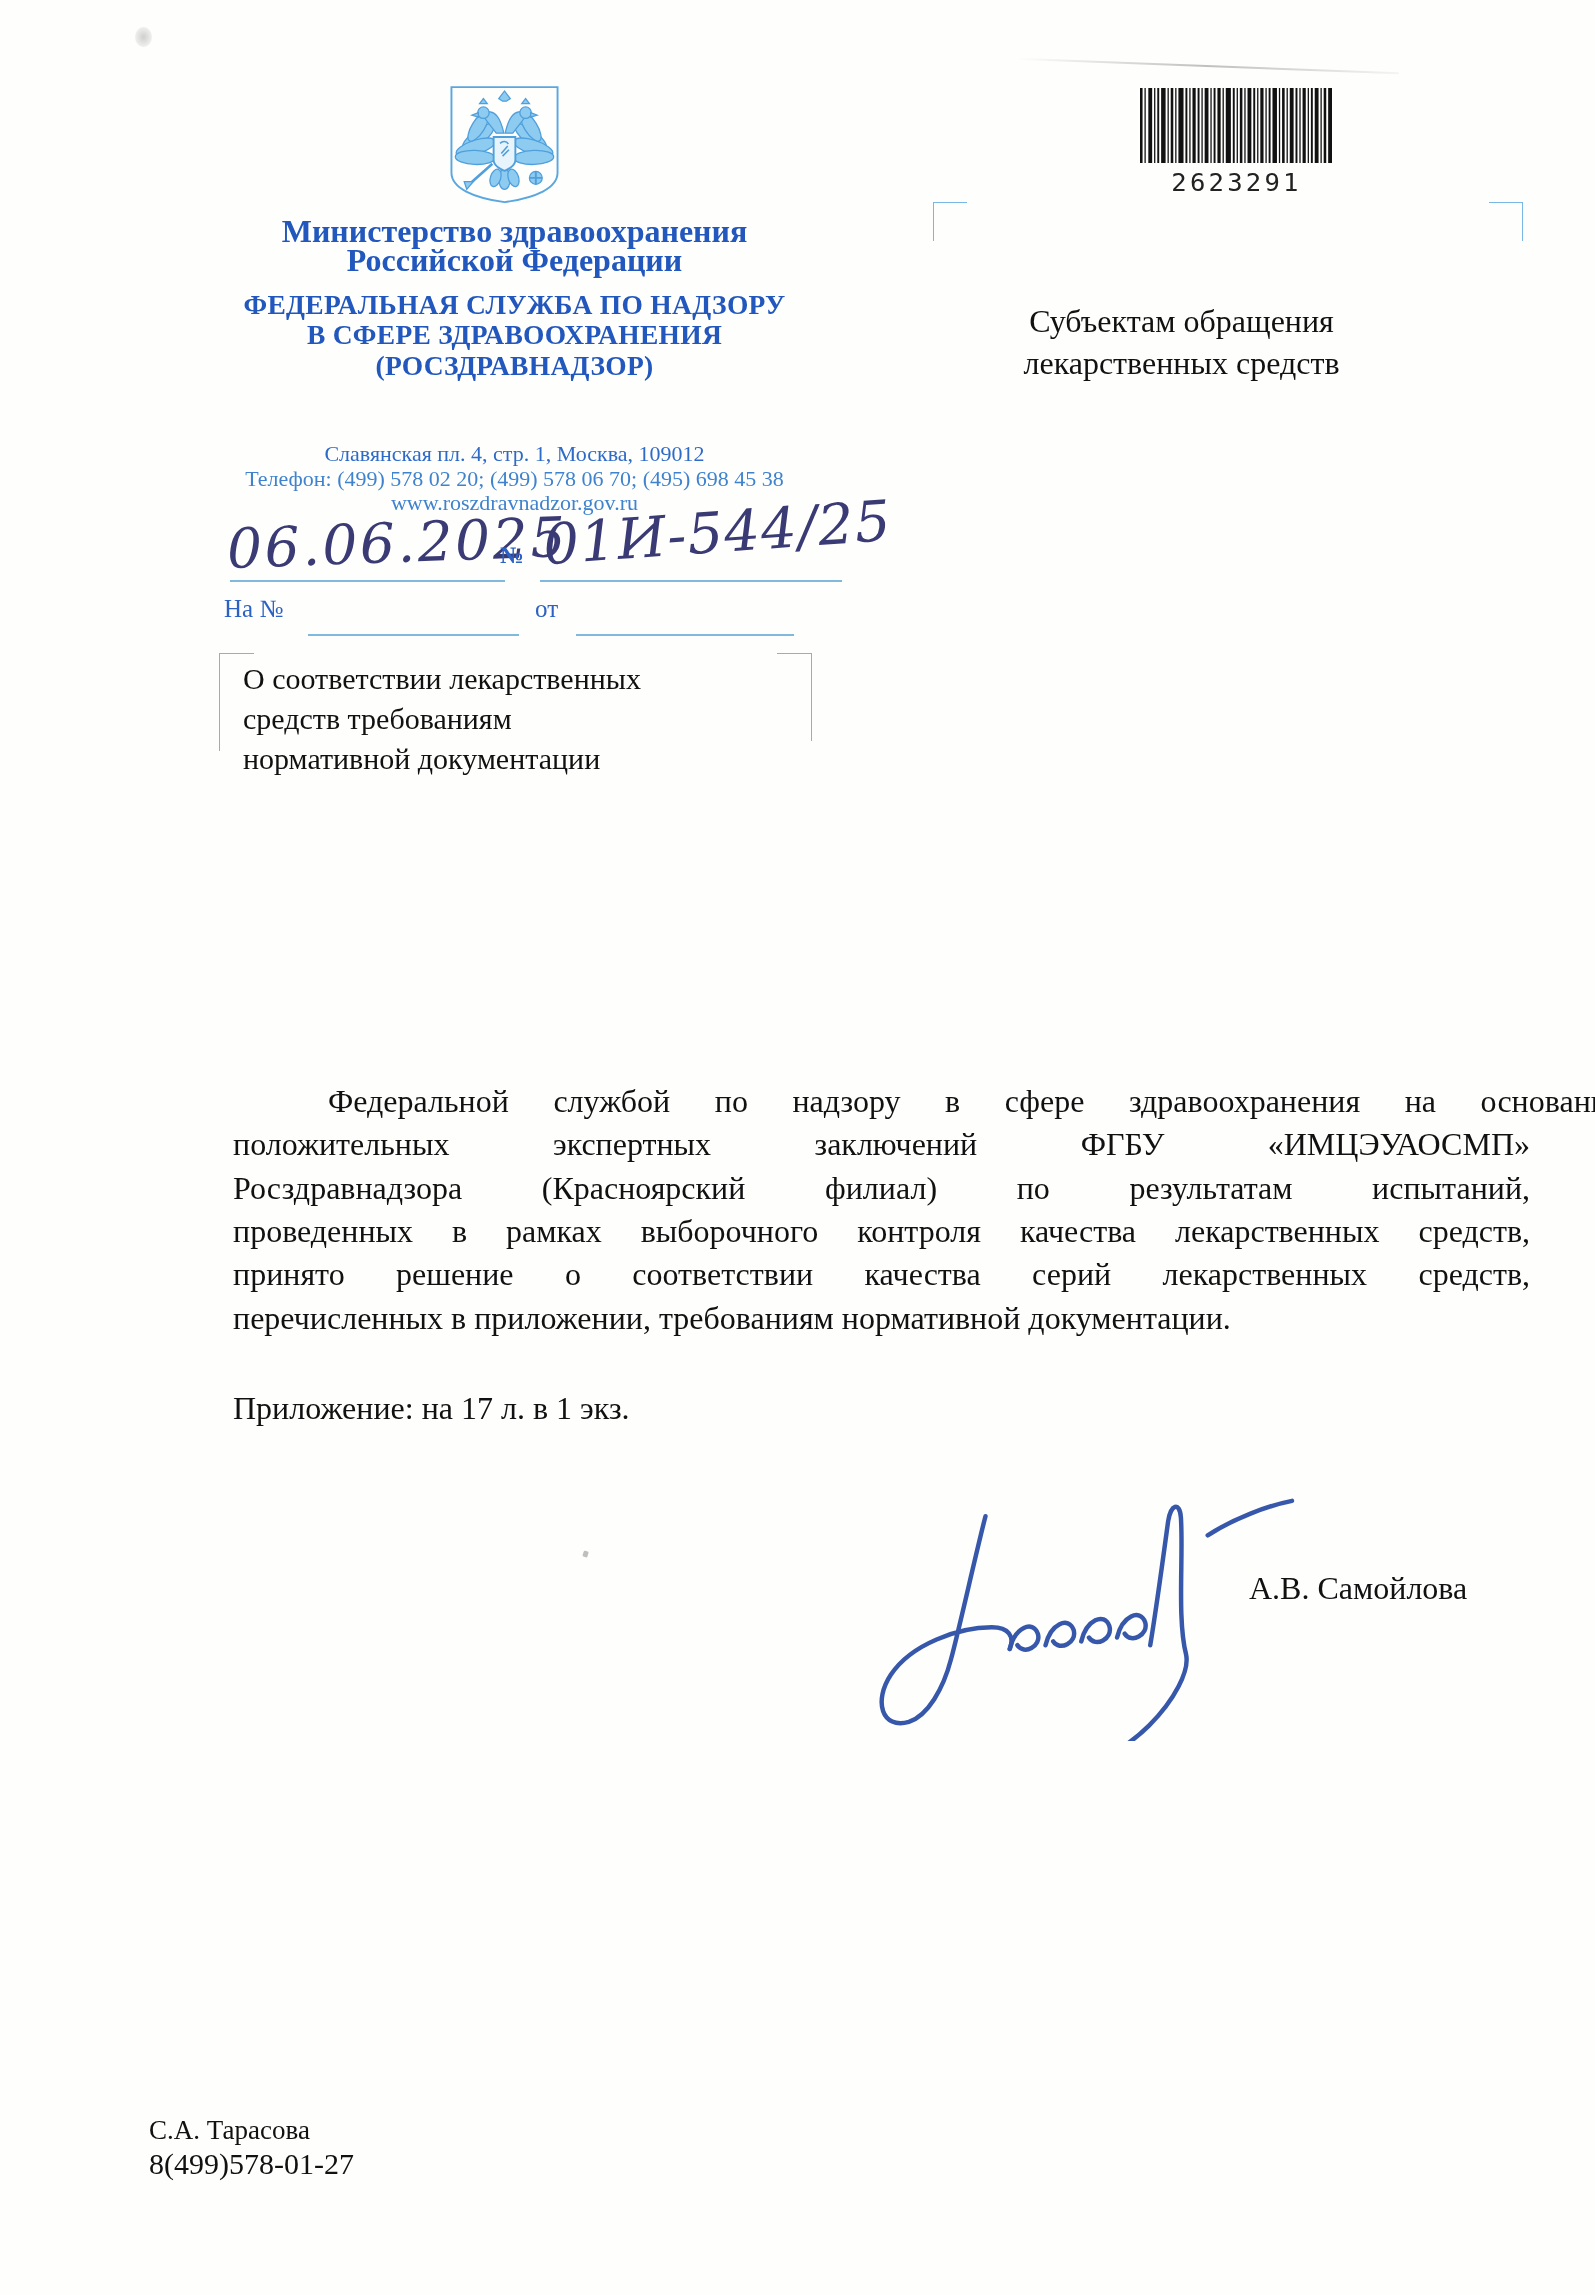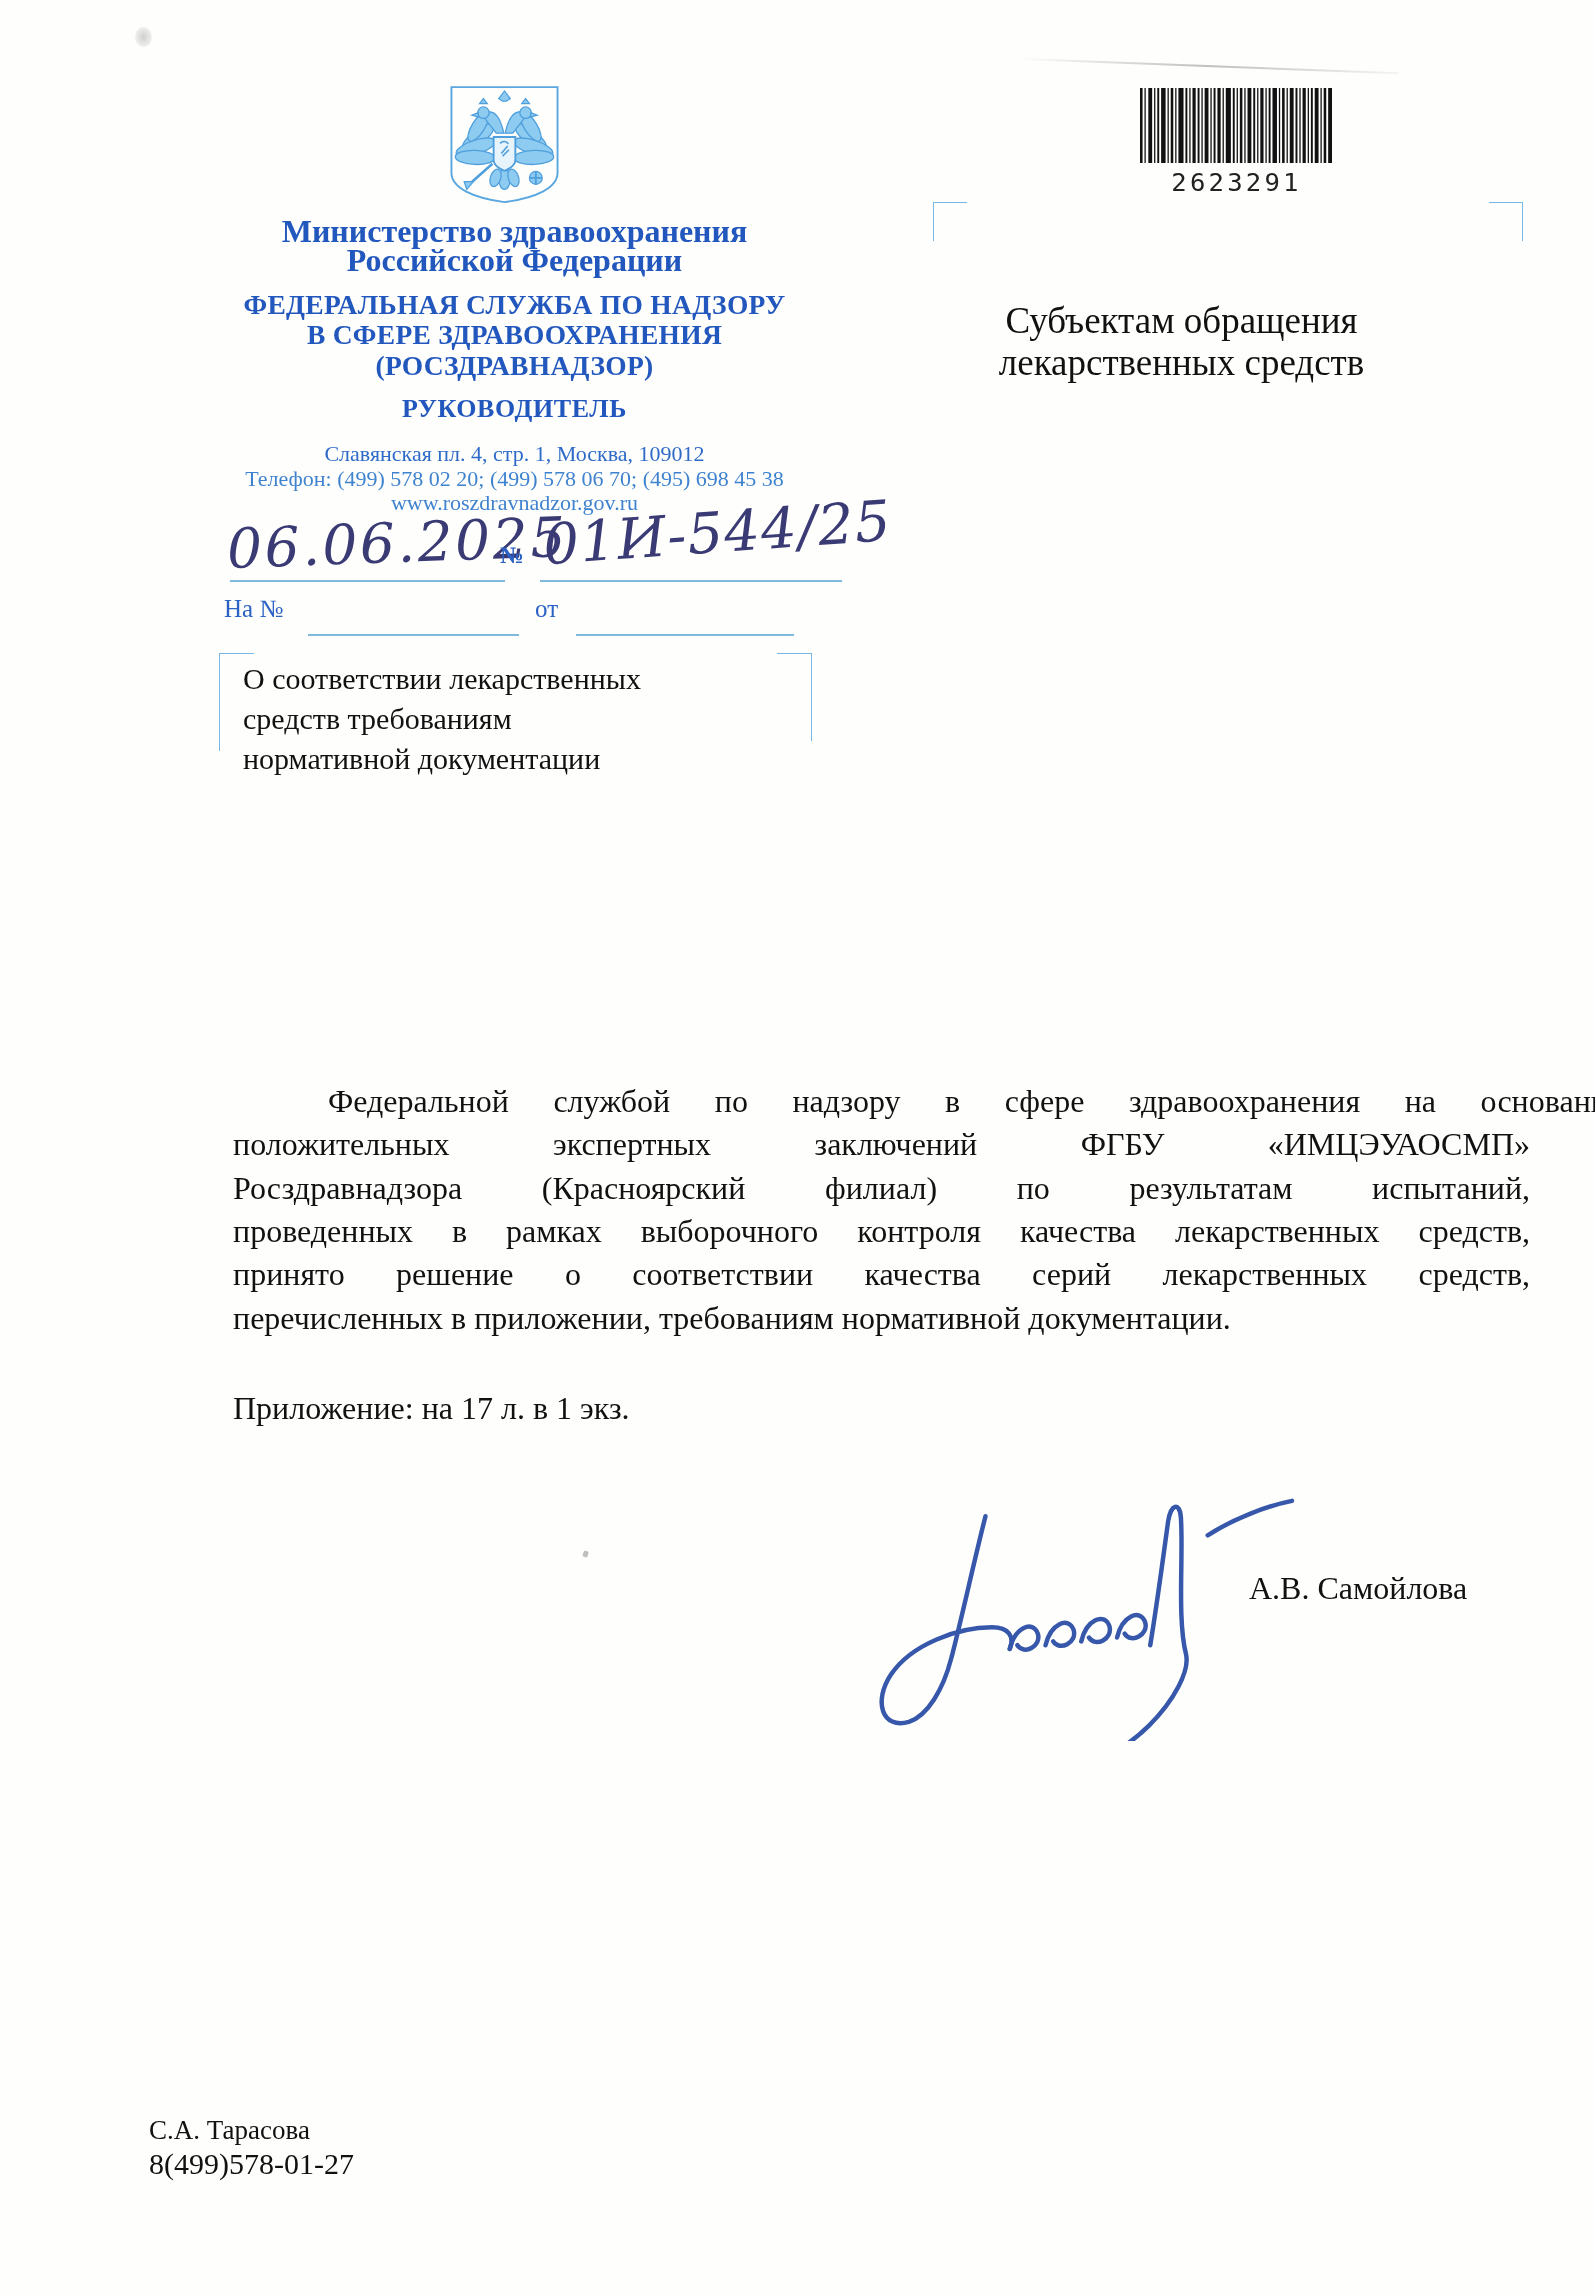--- a/index.html
+++ b/index.html
@@ -33,21 +33,21 @@
   
   .hand{font-family:"DejaVu Serif", serif;font-style:italic;color:#3a3a74;}
   .hand-date{left:227px;top:511px;font-size:55px;transform:rotate(-2deg);letter-spacing:2.6px;}
   .hand-num{left:543px;top:500px;font-size:56px;transform:rotate(-4deg);letter-spacing:1.3px;}
   .no-sign{left:500px;top:542px;font-size:23.6px;color:#2b62c4;font-weight:bold;}
   .u-line{height:1.9px;background:#7fb9dd;}
   .reply-label{font-size:25px;color:#2b62c4;}
   
   .corner{border-color:#79b7e4;border-style:solid;border-width:0;}
   .subject{left:243px;top:659px;width:562px;font-size:30px;line-height:40px;color:#111;}
-  .recipient{left:958px;top:300px;width:447px;text-align:center;font-size:37px;line-height:42px;color:#111;}
+  .recipient{left:958px;top:300px;width:447px;text-align:center;font-size:32px;line-height:42px;color:#111;}
   
   .bodytext{left:233px;width:1297px;font-size:32px;line-height:43px;color:#111;}
   .jline{text-align:justify;text-align-last:justify;}
   .jline.indent{padding-left:95px;}
   .lline{text-align:left;}
   .attach{left:233px;top:1390px;font-size:32px;color:#111;}
   
   .signer{left:1249px;top:1570px;font-size:32px;color:#111;}
   .footer-name{left:149px;top:2115px;font-size:27px;color:#111;}
   .footer-phone{left:149px;top:2147px;font-size:30px;color:#111;}
@@ -101,21 +101,20 @@
 
     <path d="M76 86 H110 V122 C110 132 96 138 93 139 C90 138 76 132 76 122 Z" fill="#e8f4fc" stroke="#4f9fdc" stroke-width="3"></path>
     <path d="M86 96 C90 92 96 92 99 97 M88 112 L98 100 M90 116 L100 106" fill="none" stroke="#4f9fdc" stroke-width="2.5"></path>
   </svg>
 
   <div class="abs lh-col ministry blue-bold" style="top:218px">Министерство здравоохранения</div>
   <div class="abs lh-col ministry blue-bold" style="top:247px">Российской Федерации</div>
   <div class="abs lh-col service blue-bold" style="top:289px">ФЕДЕРАЛЬНАЯ СЛУЖБА ПО НАДЗОРУ</div>
   <div class="abs lh-col service blue-bold" style="top:319px">В СФЕРЕ ЗДРАВООХРАНЕНИЯ</div>
   <div class="abs lh-col service blue-bold" style="top:350px">(РОСЗДРАВНАДЗОР)</div>
-  <div class="abs lh-col chief blue-bold" style="top:394px">РУКОВОДИТЕЛЬ</div>
   <div class="abs lh-col addr blue-light" style="top:442px;color:#2e6bc8">Славянская пл. 4, стр. 1, Москва, 109012</div>
   <div class="abs lh-col addr blue-light" style="top:467px">Телефон: (499) 578 02 20; (499) 578 06 70; (495) 698 45 38</div>
   <div class="abs lh-col addr blue-light" style="top:491px">www.roszdravnadzor.gov.ru</div>
 
   <svg class="abs barcode-box" viewBox="0 0 300 118" preserveAspectRatio="none">
     <g fill="#111">
       <rect x="0" width="4" height="118"></rect>
         <rect x="7" width="2" height="118"></rect>
         <rect x="13" width="6" height="118"></rect>
       <rect x="22" width="2" height="118"></rect>

